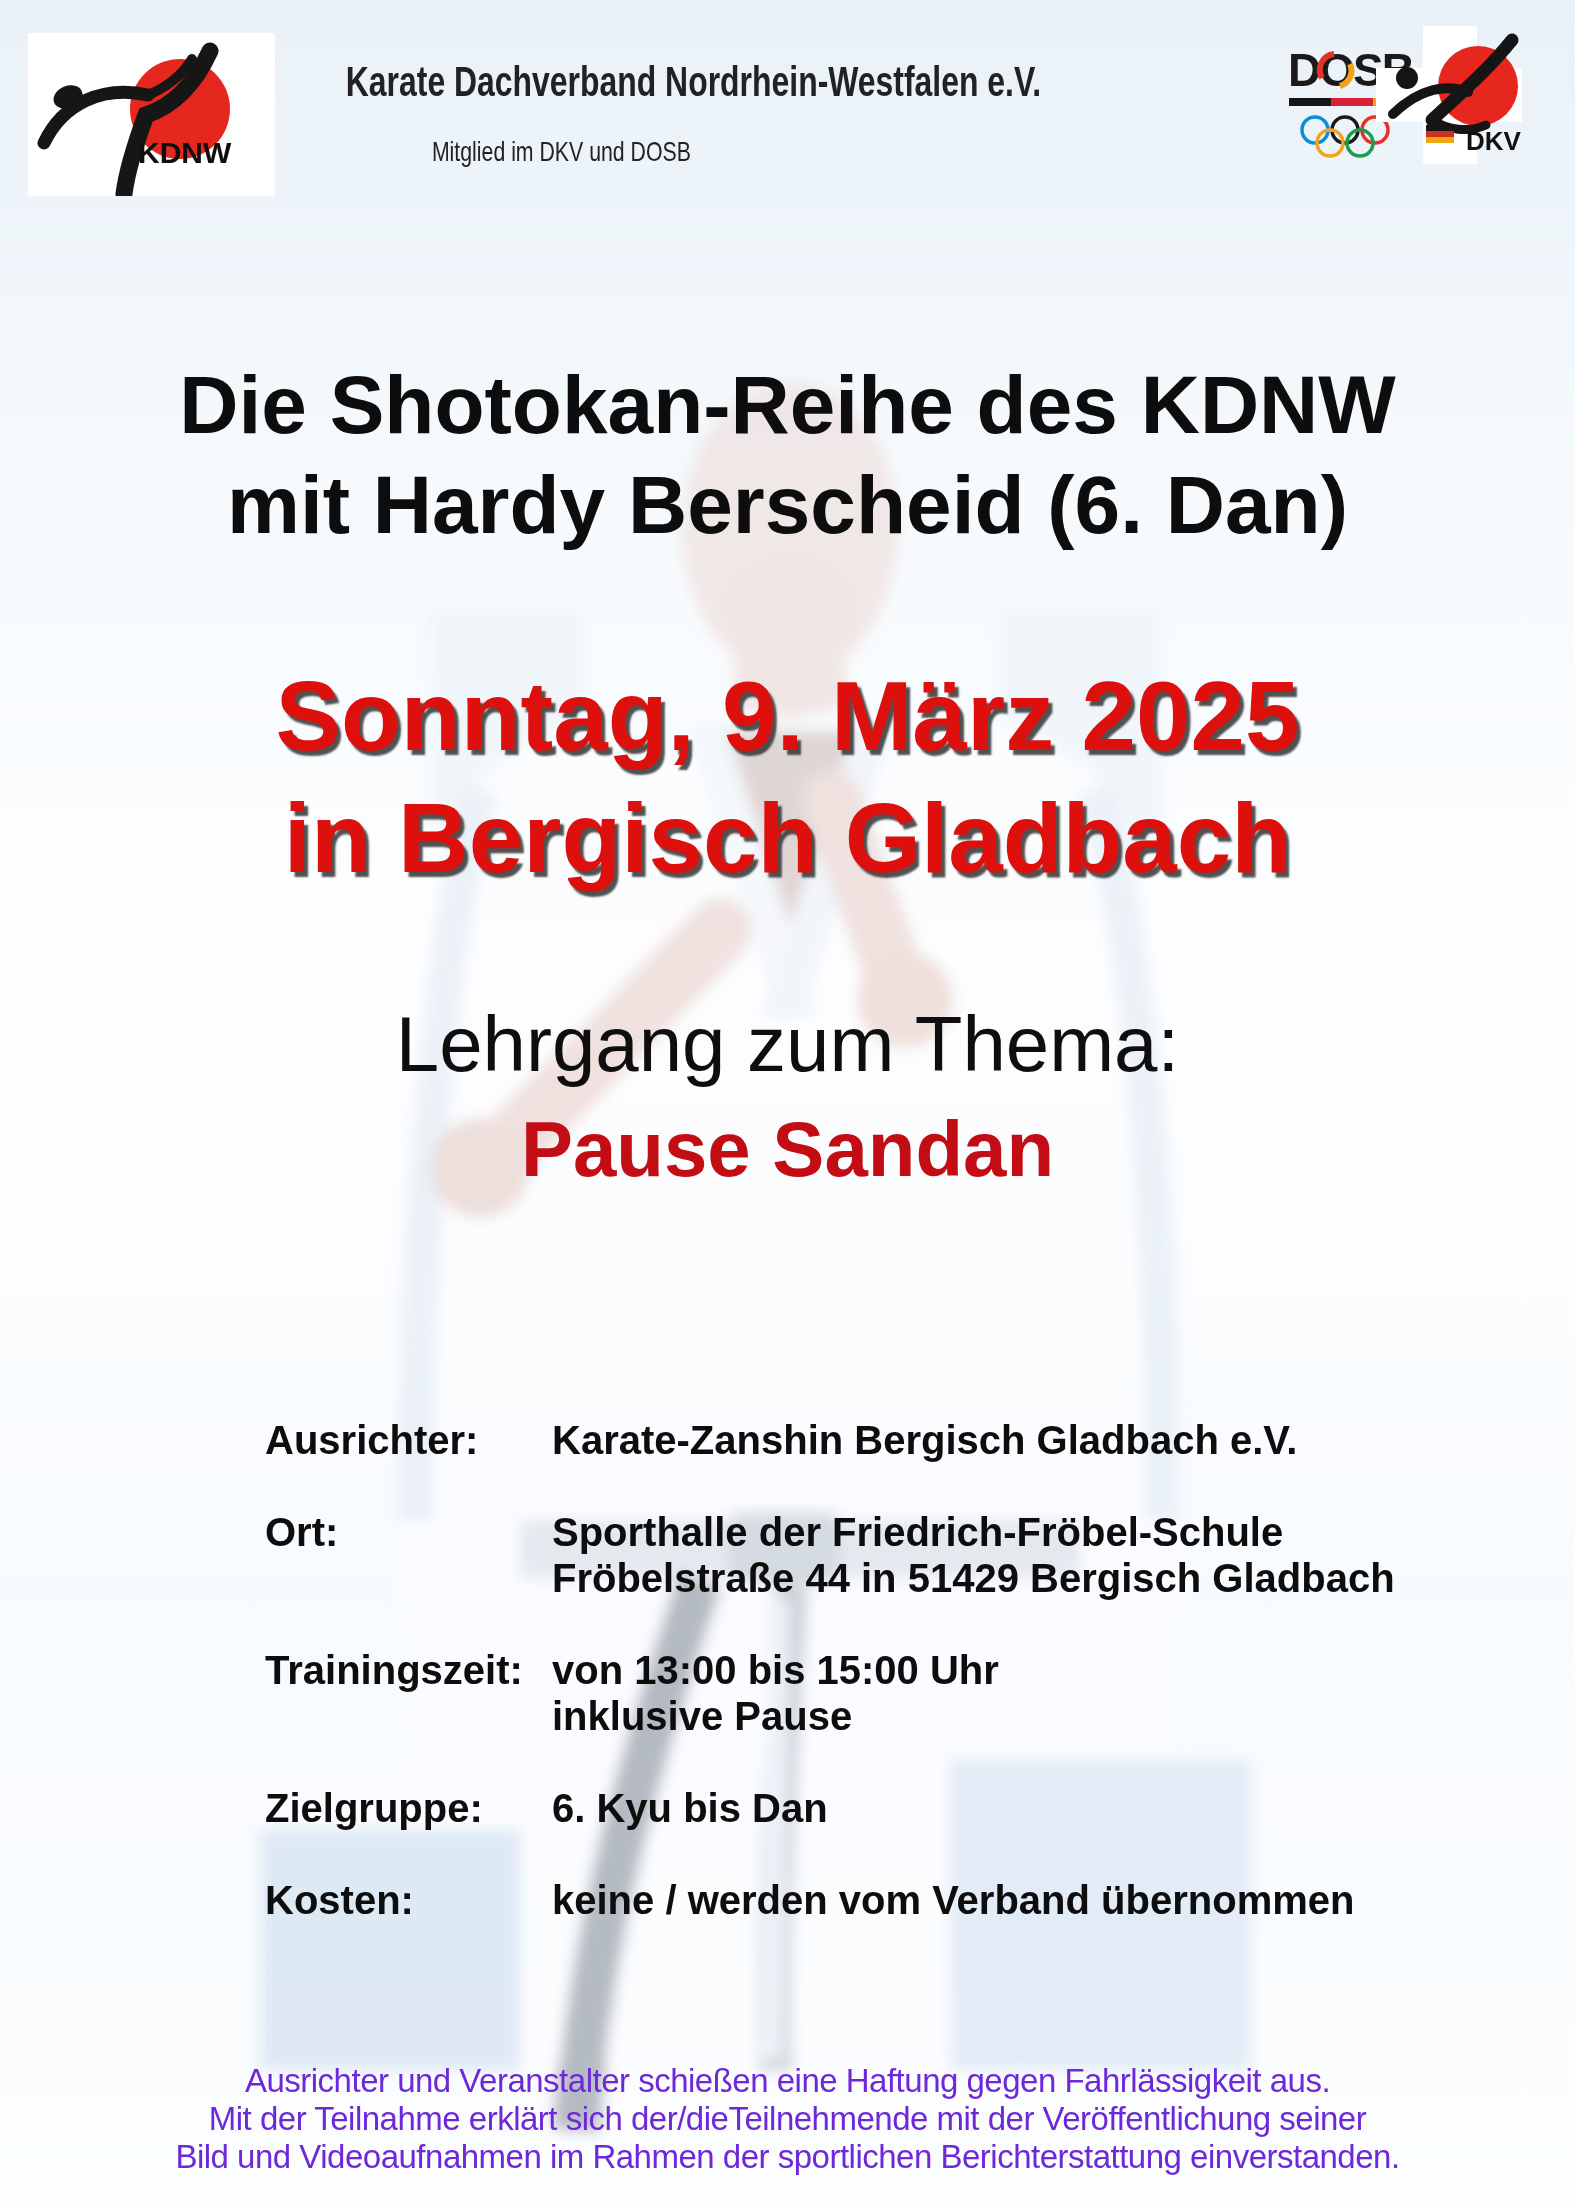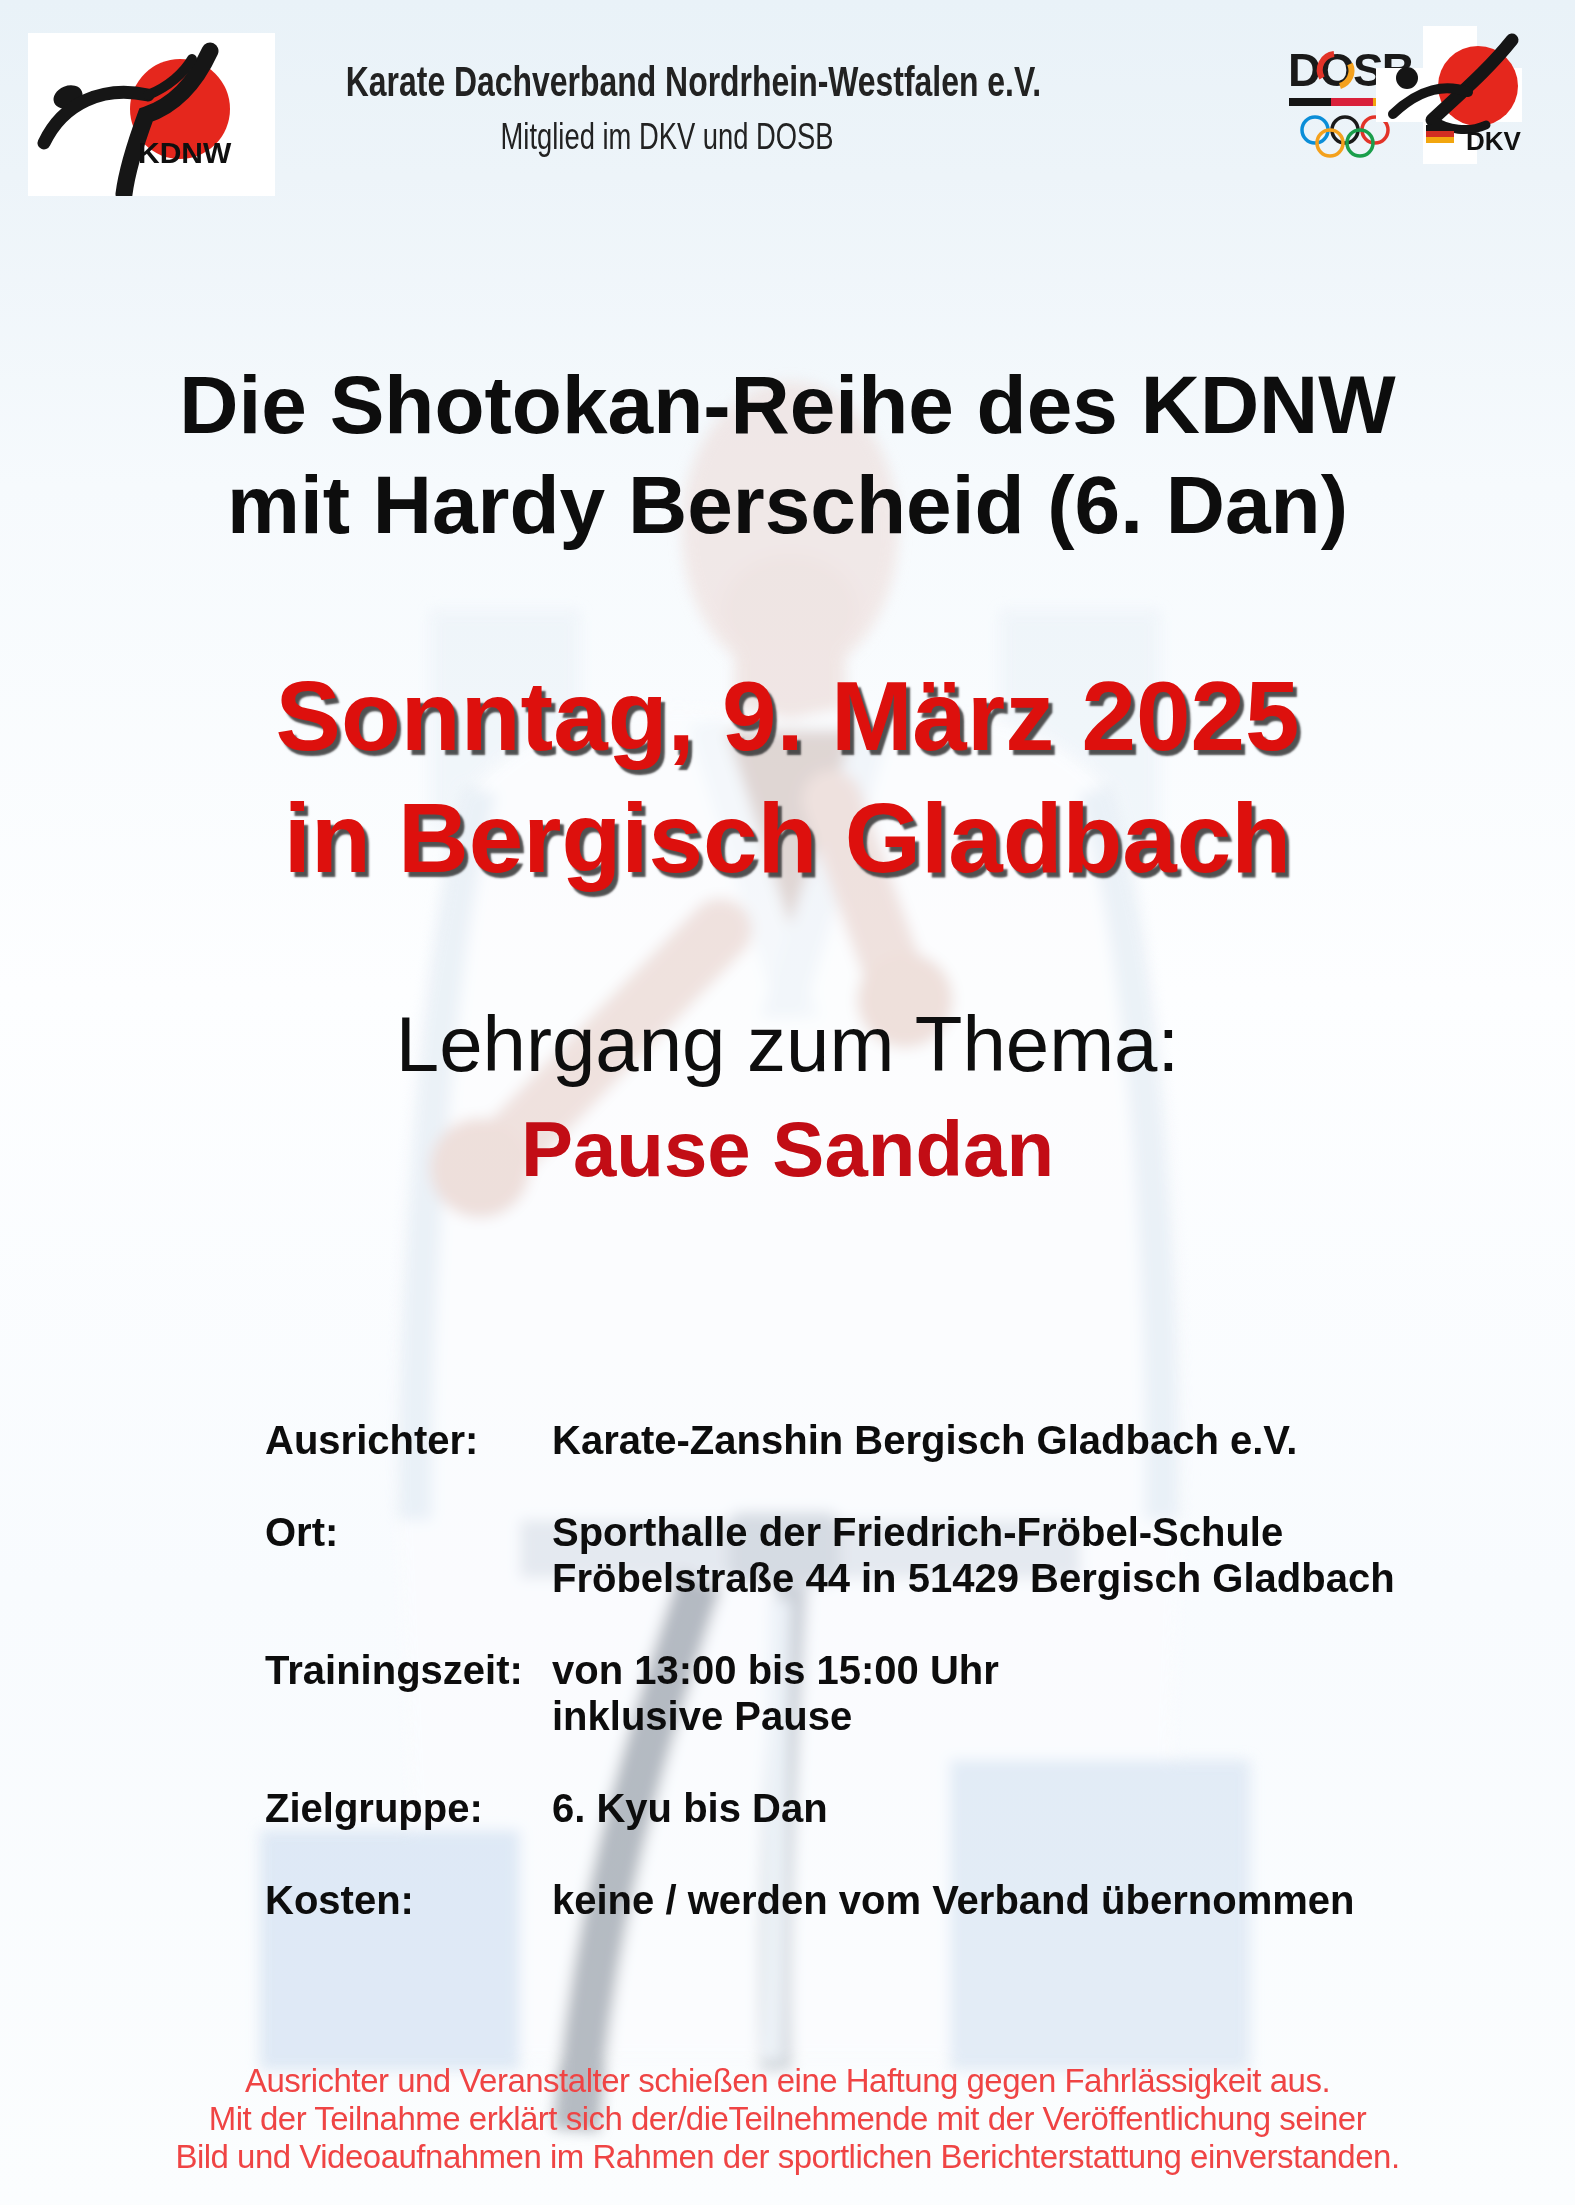--- a/index.html
+++ b/index.html
@@ -8,21 +8,21 @@
     font-family:"Liberation Sans","DejaVu Sans",sans-serif;
     background:linear-gradient(180deg,#e9f2f8 0%,#edf4f9 8%,#f6fafd 22%,#fdfeff 45%,#f8fbfe 72%,#fbfdfe 100%);
   }
   .abs{position:absolute;}
   
   #watermark{position:absolute;left:0;top:0;z-index:0;opacity:.55;}
   
   .logo-box{left:28px;top:33px;width:247px;height:118px;background:#fff;z-index:2;}
   .header-text{left:236px;top:58px;width:650px;text-align:center;z-index:2;color:#222;}
   .org-line{font-size:42px;font-weight:bold;white-space:nowrap;}
-  .member-line{font-size:36px;margin-top:10px;white-space:nowrap;text-align:right;}
+  .member-line{font-size:28px;margin-top:30px;white-space:nowrap;}
   .condensed{display:inline-block;transform:scaleX(.76);transform-origin:50% 50%;}
   .dosb-box{left:1288px;top:48px;width:130px;height:112px;z-index:2;}
   .dkv-box{left:1376px;top:26px;width:146px;height:138px;z-index:2;}
   
   .title-block{left:0;top:355px;width:1575px;text-align:center;z-index:1;
     font-size:82px;font-weight:bold;line-height:100px;color:#0d0d0d;}
   .date-block{left:0;top:655px;width:1575px;text-align:center;z-index:1;
     font-size:98px;font-weight:bold;line-height:122px;
     text-shadow:4px 5px 2px rgba(50,50,50,.85);}
   .topic-intro{left:0;top:998px;width:1575px;text-align:center;z-index:1;
@@ -30,21 +30,21 @@
   .topic-name{left:0;top:1103px;width:1575px;text-align:center;z-index:1;
     font-size:78px;line-height:92px;font-weight:bold;}
   
   .details{left:265px;top:1417px;width:1150px;z-index:1;color:#0d0d0d;}
   .drow{display:flex;margin-bottom:46px;}
   .dlabel{width:287px;flex:0 0 287px;font-size:40px;font-weight:bold;line-height:46px;}
   .dvalue{font-size:40px;font-weight:bold;line-height:46px;}
   .dline{display:block;white-space:nowrap;}
   
   .footer{left:0;top:2062px;width:1575px;text-align:center;z-index:1;
-    font-size:33px;line-height:38px;color:#ef4444;letter-spacing:-.5px;}
+    font-size:33px;line-height:38px;color:#6d28d9;letter-spacing:-.5px;}
   .fline{display:block;white-space:nowrap;}
 </style>
 </head>
 <body>
 
 <svg id="watermark" width="1575" height="2205" viewBox="0 0 1575 2205" aria-hidden="true">
   <g filter="url(#wblur)">
     <rect x="430" y="610" width="150" height="220" fill="#dfe9f4" opacity=".6"></rect>
     <rect x="1000" y="610" width="160" height="230" fill="#dfe9f4" opacity=".6"></rect>
     <ellipse cx="790" cy="530" rx="108" ry="148" fill="#ecd9d5"></ellipse>

